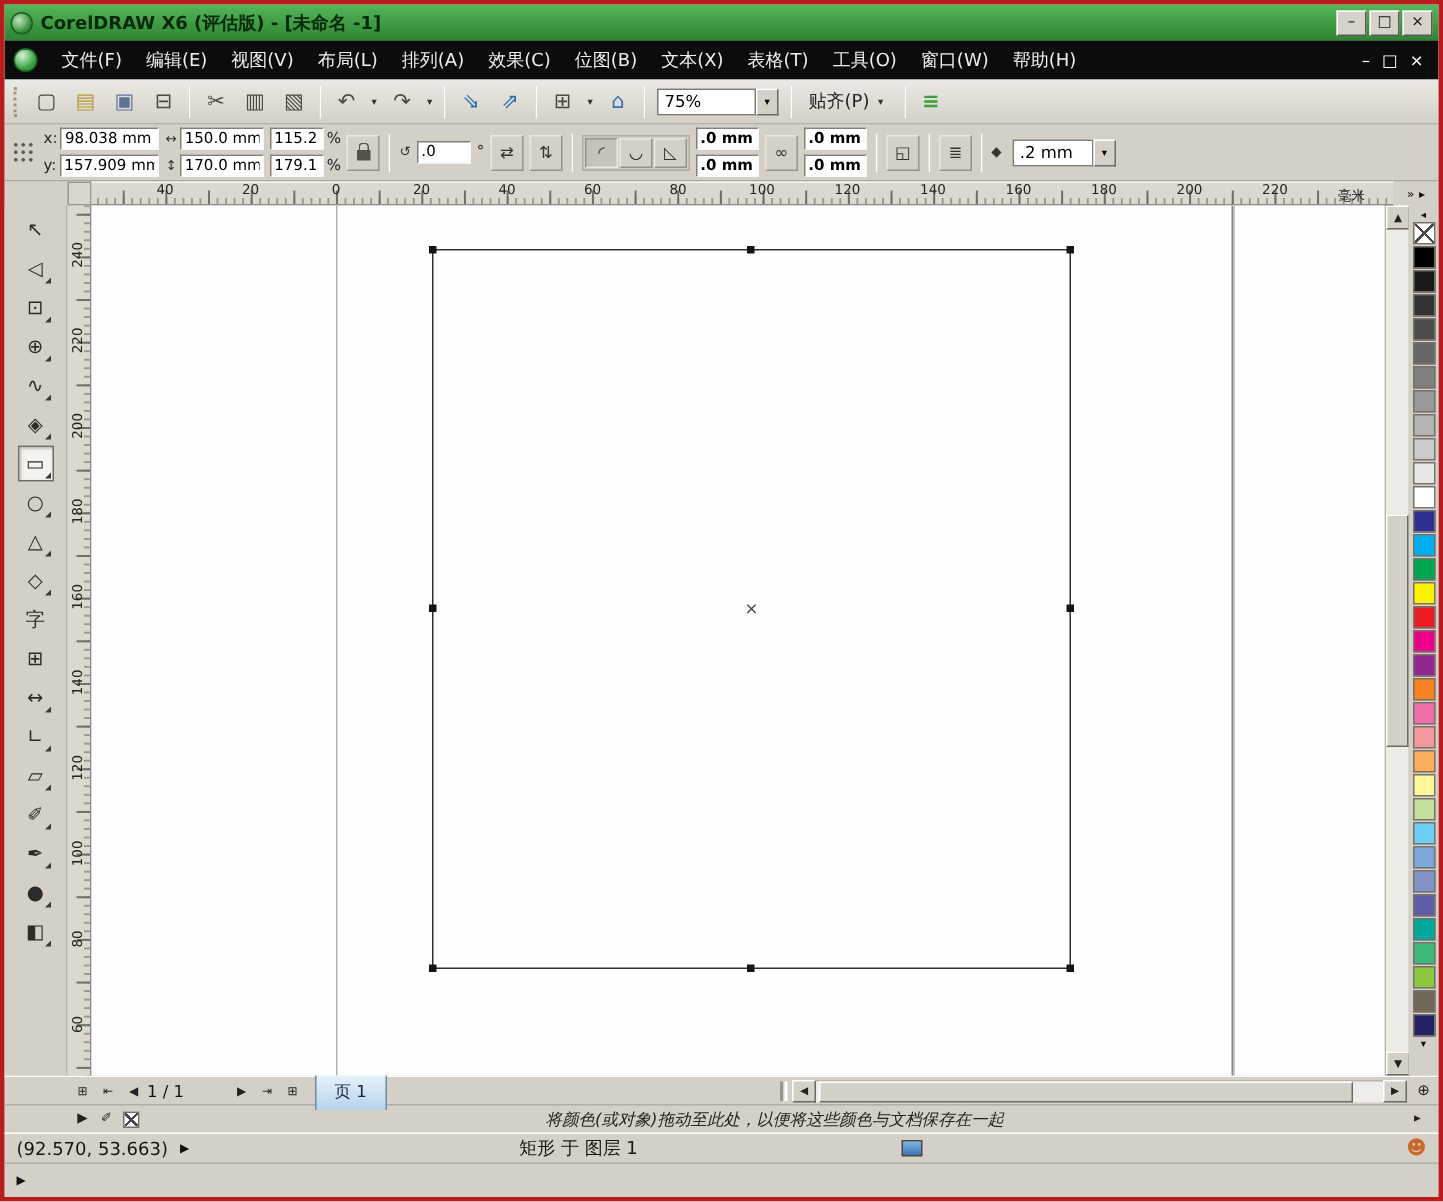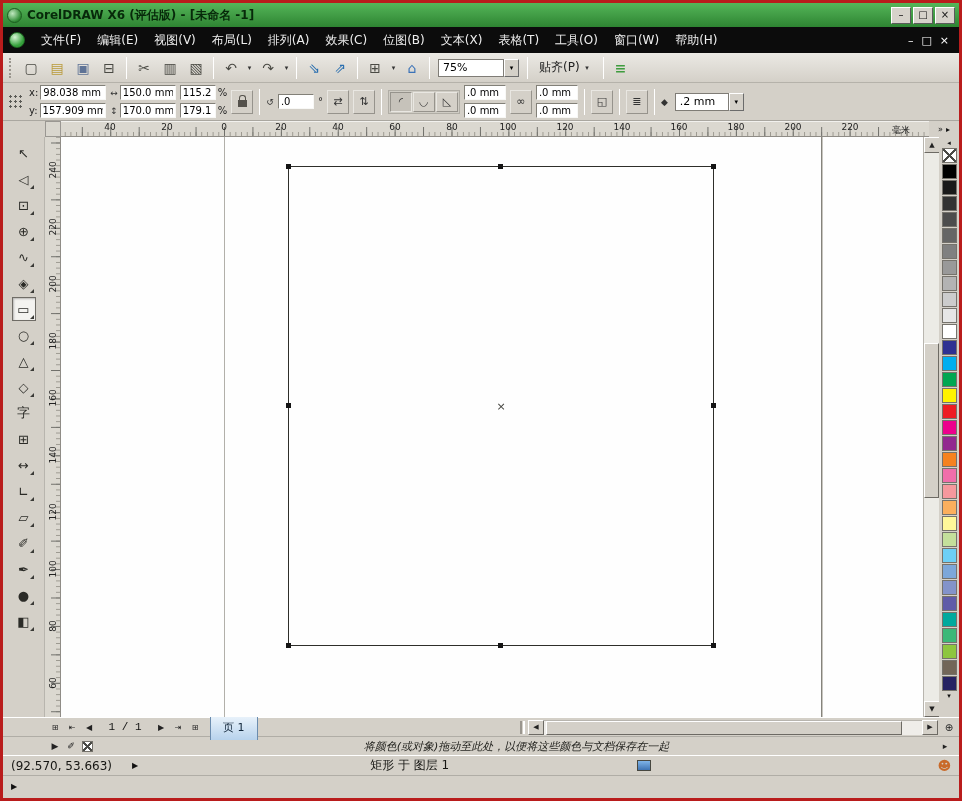--- a/index.html
+++ b/index.html
@@ -32,21 +32,21 @@
 .snap{display:flex;align-items:center;gap:3px;font-size:12px;padding:0 6px;color:#222;}
 .c-open{color:#b99a3a;}.c-save{color:#5f7396;}.c-import{color:#2a6fb0;}.c-export{color:#2a6fb0;}
 .c-welcome{color:#3a72b8;}.c-options{color:#3f9c3f;font-weight:bold;}
 
 
 .propbar{height:38px;background:#d4d0c8;display:flex;align-items:center;padding:0 5px;gap:4px;border-bottom:1px solid #aaa7a0;}
 .pos-grid{width:15px;height:15px;background-image:radial-gradient(#5a5a55 1px,transparent 1.3px);background-size:5px 5px;margin-right:2px;}
 .stack{display:flex;flex-direction:column;gap:2px;}
 .frow{display:flex;align-items:center;gap:2px;height:16px;}
 .pfield{height:15px;border:1px solid;border-color:#828078 #f8f8f6 #f8f8f6 #828078;background:#fff;font-size:10px;padding:0 2px;}
-.w66{width:66px;}.w56{width:56px;}.w36{width:36px;}.w42{width:42px;}
+.w66{width:66px;}.w56{width:56px;}.w36{width:36px;}.w42{width:42px;font-weight:bold;}
 .flabel{font-size:10px;color:#222;}
 .ficon{font-size:9px;color:#333;}
 .pbtn{min-width:22px;height:24px;background:#d4d0c8;border:1px solid;border-color:#e9e7e2 #96938c #96938c #e9e7e2;display:flex;align-items:center;justify-content:center;font-size:11px;color:#333;cursor:default;}
 .psep{width:1px;height:26px;background:#a8a49c;border-right:1px solid #fff;margin:0 2px;}
 .corner-group{display:flex;border:1px solid #b0ada5;padding:1px;gap:1px;background:#cfccc4;}
 .corner-group .pbtn{height:20px;}
 .corner-group .pbtn.pressed{border-color:#96938c #e9e7e2 #e9e7e2 #96938c;background:#c6c2ba;}
 .lock-shape{width:9px;height:7px;background:#55524c;position:relative;display:inline-block;margin-top:4px;}
 .lock-shape::before{content:"";position:absolute;left:1px;top:-5px;width:5px;height:5px;border:1.5px solid #55524c;border-bottom:none;border-radius:3px 3px 0 0;}
 
@@ -86,34 +86,34 @@
 .vthumb{position:absolute;left:0;right:0;top:190px;height:155px;background:#d4d0c8;border:1px solid;border-color:#fff #6d6a64 #6d6a64 #fff;}
 .palette{width:20px;background:#d4d0c8;display:flex;flex-direction:column;align-items:center;padding-top:1px;}
 .pal-btn{width:14px;height:10px;font-size:7px;display:flex;align-items:center;justify-content:center;border:none;background:transparent;color:#111;cursor:default;}
 .pal-swatches{display:flex;flex-direction:column;gap:1px;}
 .swatch{width:15px;height:15px;border:1px solid #75726b;}
 .none-swatch{background:#fff;background-image:linear-gradient(45deg,transparent 45%,#4a4a46 45% 55%,transparent 55%),linear-gradient(-45deg,transparent 45%,#4a4a46 45% 55%,transparent 55%);}
 
 
 .navrow{height:19px;display:flex;align-items:center;background:#d4d0c8;border-top:1px solid #fff;font-size:10px;padding-left:44px;gap:1px;}
 .navbtn{width:16px;height:15px;display:flex;align-items:center;justify-content:center;font-size:8px;color:#222;background:transparent;border:none;cursor:default;}
-.page-info{width:54px;text-align:center;font-size:11px;color:#111;font-family:Liberation Mono, monospace;}
+.page-info{width:54px;text-align:left;font-size:11px;color:#111;}
 .page-tab{height:17px;padding:12px 12px;background:linear-gradient(#eaf3fb,#b7d2ec);border:1px solid #6b8cae;border-bottom:none;display:flex;align-items:center;font-size:11px;color:#10253a;margin-left:6px;}
 .tab-filler{flex:1;align-self:stretch;}
 .splitter{width:5px;height:13px;border-left:2px solid #9a968e;border-right:2px solid #fff;margin:0 2px;}
 .hscroll{width:410px;height:15px;display:flex;}
 .htrack{flex:1;position:relative;background:#efede9;border-top:1px solid #b8b5ae;}
 .hthumb{position:absolute;top:0;bottom:0;left:2px;width:356px;background:#d4d0c8;border:1px solid;border-color:#fff #6d6a64 #6d6a64 #fff;}
 .hscroll .scrollbtn{height:15px;}
 .nav-zoom{width:20px;height:15px;display:flex;align-items:center;justify-content:center;font-size:10px;color:#222;background:transparent;border:none;}
 .hintrow{height:19px;display:flex;align-items:center;background:#d4d0c8;border-top:1px solid #b0ada6;padding:0 6px 0 44px;font-size:11px;}
 .hint-icon{width:16px;text-align:center;font-size:9px;color:#222;}
 .hint-none{width:11px;height:11px;border:1px solid #75726b;background:#fff;background-image:linear-gradient(45deg,transparent 44%,#4a4a46 44% 56%,transparent 56%),linear-gradient(-45deg,transparent 44%,#4a4a46 44% 56%,transparent 56%);margin:0 3px;}
 .hint-text{margin:0 auto;font-style:italic;color:#23231f;white-space:nowrap;}
-.statusrow{height:20px;background:#d4d0c8;border-top:1px solid #fff;display:flex;align-items:center;font-size:12px;color:#161613;padding:0 8px;gap:20px;}
+.statusrow{height:20px;background:#d4d0c8;border-top:1px solid #fff;display:flex;align-items:center;font-size:12px;color:#161613;padding:0 8px;gap:8px;}
 .flyout-icon{font-size:8px;color:#111;}
 .obj-info{margin-left:212px;}
 .monitor-icon{width:14px;height:11px;border:1px solid #474740;background:linear-gradient(#7fb4e8,#3f74b4);margin-left:168px;}
 .account-icon{margin-left:auto;color:#c96a2a;font-size:13px;}
 .profilerow{height:21px;background:#d4d0c8;border-top:1px solid #b0ada6;display:flex;align-items:center;font-size:12px;color:#161613;padding:0 8px;gap:6px;white-space:nowrap;overflow:hidden;}
 </style>
 </head>
 <body>
 
 <div class="window">

